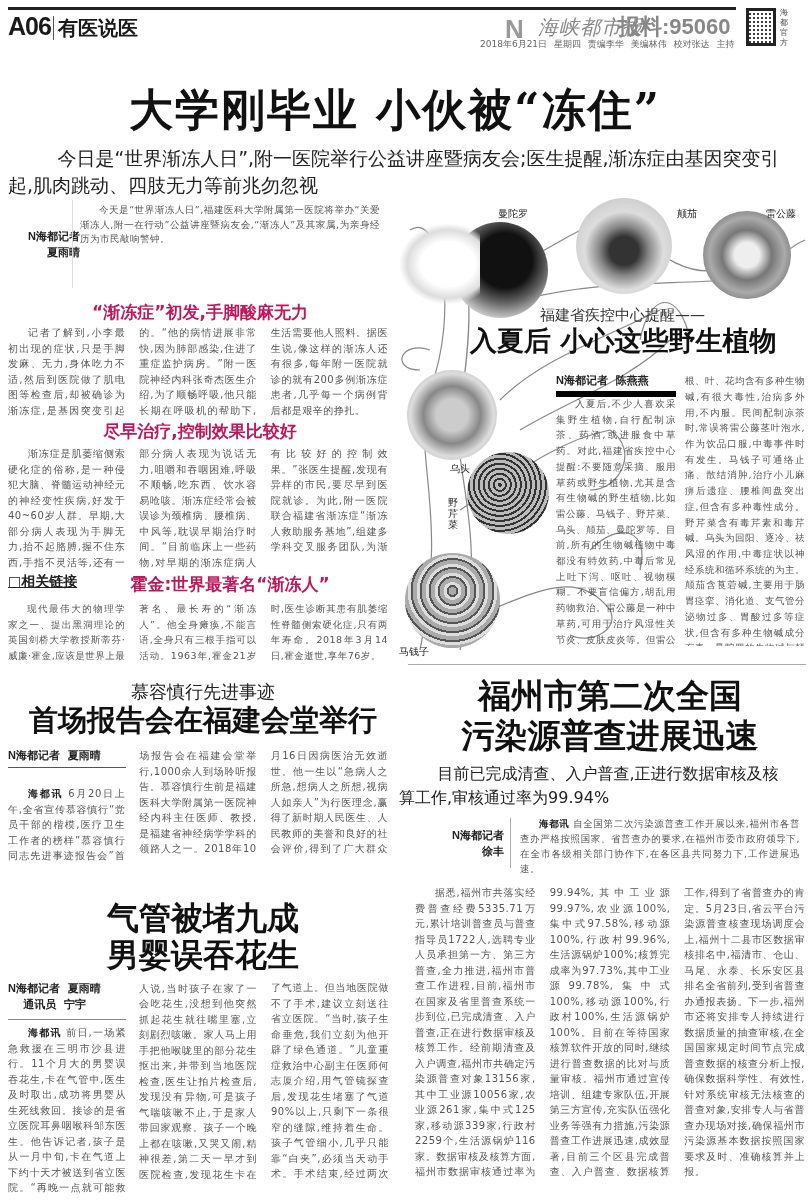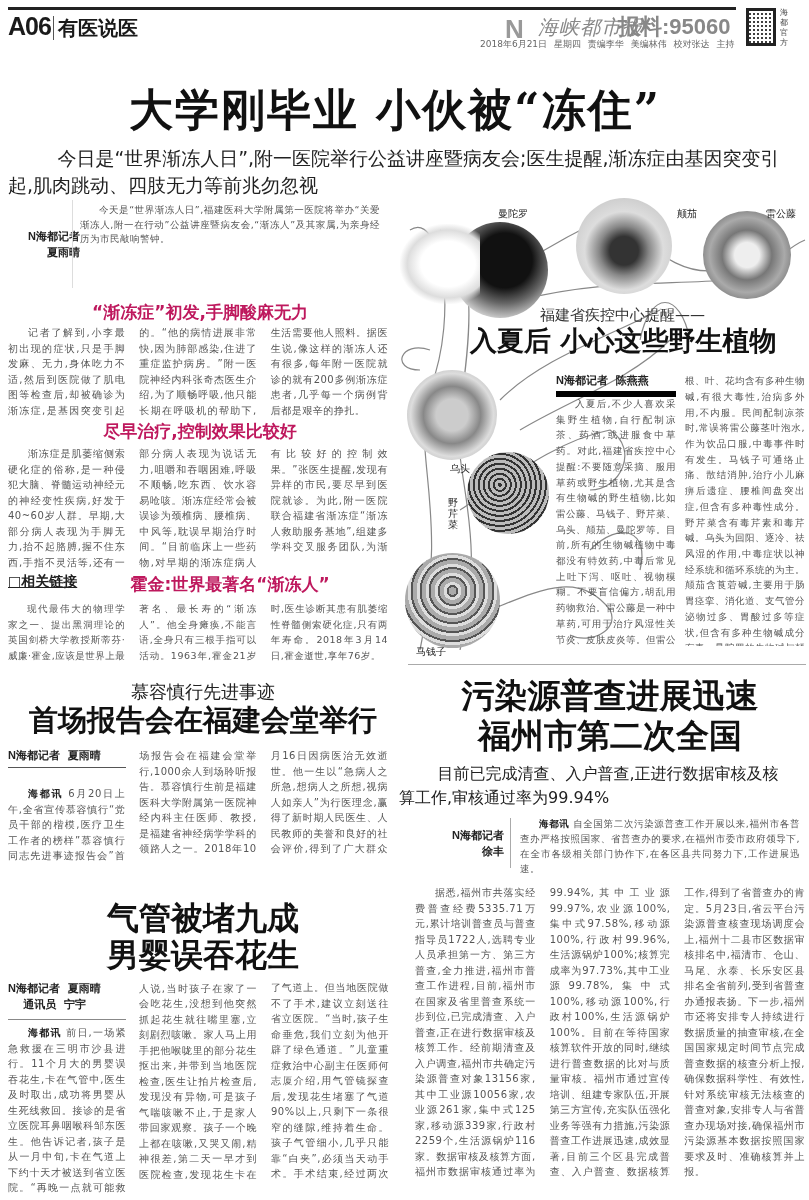--- a/index.html
+++ b/index.html
@@ -107,21 +107,21 @@
 <div class="abs" style="left:540px; top:306px; font-size:15px; color:#333;">福建省疾控中心提醒——</div>
 <div class="abs h1 serif" style="left:470px; top:326px; width:330px; font-size:27px; text-align:left;">入夏后 小心这些野生植物</div>
 
 <div class="abs photo" style="left:407px; top:370px; width:90px; height:90px; background: radial-gradient(circle at 50% 50%, #ccc 0 25%, #888 45%, #ddd 65%, #999 100%);"></div>
 <div class="abs ptxt" style="left:450px; top:462px;">乌头</div>
 
 <div class="abs photo" style="left:467px; top:452px; width:82px; height:82px; background: repeating-radial-gradient(circle at 40% 40%, #333 0 2px, #bbb 2px 5px);"></div>
 <div class="abs ptxt" style="left:448px; top:497px; width:12px; line-height:11px;">野芹菜</div>
 
 <div class="abs photo" style="left:405px; top:553px; width:95px; height:95px; background: repeating-radial-gradient(circle at 50% 40%, #aaa 0 4px, #555 4px 6px, #ddd 6px 9px);"></div>
-<div class="abs ptxt" style="left:416px; top:645px;">马钱子</div>
+<div class="abs ptxt" style="left:399px; top:645px;">马钱子</div>
 
 <div class="abs byline" style="left:556px; top:373px; width:120px; padding-bottom:3px; border-bottom:6px solid #000000;">
   <span class="n">N</span><span>海都记者</span>&nbsp;&nbsp;<span>陈燕燕</span>
 </div>
 <div class="abs body-text" style="left:556px; top:396px; width:120px; height:250px; overflow:hidden; font-size:9.5px; line-height:15.7px;">
   <p class="colp">入夏后,不少人喜欢采集野生植物,自行配制凉茶、药酒,或进服食中草药。对此,福建省疾控中心提醒:不要随意采摘、服用草药或野生植物,尤其是含有生物碱的野生植物,比如雷公藤、马钱子、野芹菜、乌头、颠茄、曼陀罗等。目前,所有的生物碱植物中毒都没有特效药,中毒后常见上吐下泻、呕吐、视物模糊。不要盲信偏方,胡乱用药物救治。雷公藤是一种中草药,可用于治疗风湿性关节炎、皮肤皮炎等。但雷公藤的根、叶、花均含有多种生物碱,有很大毒性,治病多外用,不内服。民间配制凉茶时,常误将雷公藤茎叶泡水,作为饮品口服,中毒事件时有发生。马钱子可通络止痛、散结消肿,治疗小儿麻痹后遗症、腰椎间盘突出症,但含有多种毒性成分。野芹菜含有毒芹素和毒芹碱。乌头为回阳、逐冷、祛风湿的作用,中毒症状以神经系统和循环系统的为主。颠茄含莨菪碱,主要用于肠胃痉挛、消化道、支气管分泌物过多、胃酸过多等症状,但含有多种生物碱成分有毒。曼陀罗的生物碱与颠茄相似。</p>
 </div>
 <div class="abs body-text" style="left:685px; top:372px; width:120px; height:274px; overflow:hidden; font-size:9.5px; line-height:15.7px;">
   <p style="margin-top:-250px;">入夏后,不少人喜欢采集野生植物,自行配制凉茶、药酒,或进服食中草药。对此,福建省疾控中心提醒:不要随意采摘、服用草药或野生植物,尤其是含有生物碱的野生植物,比如雷公藤、马钱子、野芹菜、乌头、颠茄、曼陀罗等。目前,所有的生物碱植物中毒都没有特效药,中毒后常见上吐下泻、呕吐、视物模糊。不要盲信偏方,胡乱用药物救治。雷公藤是一种中草药,可用于治疗风湿性关节炎、皮肤皮炎等。但雷公藤的根、叶、花均含有多种生物碱,有很大毒性,治病多外用,不内服。民间配制凉茶时,常误将雷公藤茎叶泡水,作为饮品口服,中毒事件时有发生。马钱子可通络止痛、散结消肿,治疗小儿麻痹后遗症、腰椎间盘突出症,但含有多种毒性成分。野芹菜含有毒芹素和毒芹碱。乌头为回阳、逐冷、祛风湿的作用,中毒症状以神经系统和循环系统的为主。颠茄含莨菪碱,主要用于肠胃痉挛、消化道、支气管分泌物过多、胃酸过多等症状,但含有多种生物碱成分有毒。曼陀罗的生物碱与颠茄相似。</p>
 </div>
@@ -147,22 +147,22 @@
   &nbsp;&nbsp;&nbsp;&nbsp;<span>通讯员</span>&nbsp;&nbsp;<span>宁宇</span>
 </div>
 <div class="abs body-text" style="left:8px; top:1025px; width:118px; height:170px; overflow:hidden;">
   <p class="colp"><b style="color:#222;">海都讯</b>&nbsp;<span>前日,一场紧急救援在三明市沙县进行。11个月大的男婴误吞花生,卡在气管中,医生及时取出,成功将男婴从生死线救回。接诊的是省立医院耳鼻咽喉科邹东医生。他告诉记者,孩子是从一月中旬,卡在气道上下约十天才被送到省立医院。“再晚一点就可能救不过来了”。家人说,当时孩子在家了一会吃花生,没想到他突然抓起花生就往嘴里塞,立刻剧烈咳嗽。家人马上用手把他喉咙里的部分花生抠出来,并带到当地医院检查,医生让拍片检查后,发现没有异物,可是孩子气喘咳嗽不止,于是家人带回家观察。孩子一个晚上都在咳嗽,又哭又闹,精神很差,第二天一早才到医院检查,发现花生卡在了气道上。但当地医院做不了手术,建议立刻送往省立医院。“当时,孩子生命垂危,我们立刻为他开辟了绿色通道。”儿童重症救治中心副主任医师何志厦介绍,用气管镜探查后,发现花生堵塞了气道90%以上,只剩下一条很窄的缝隙,维持着生命。孩子气管细小,几乎只能靠“白夹”,必须当天动手术。手术结束,经过两次尝试之后,花生颗粒被夹了出来。</span></p>
 </div>
 <div class="abs body-text col3" style="left:139px; top:980px; width:250px; column-count:2; height:215px; overflow:hidden;">
   <p style="margin-top:-170px; text-indent:0;">前日,一场紧急救援在三明市沙县进行。11个月大的男婴误吞花生,卡在气管中,医生及时取出,成功将男婴从生死线救回。接诊的是省立医院耳鼻咽喉科邹东医生。他告诉记者,孩子是从一月中旬,卡在气道上下约十天才被送到省立医院。“再晚一点就可能救不过来了”。家人说,当时孩子在家了一会吃花生,没想到他突然抓起花生就往嘴里塞,立刻剧烈咳嗽。家人马上用手把他喉咙里的部分花生抠出来,并带到当地医院检查,医生让拍片检查后,发现没有异物,可是孩子气喘咳嗽不止,于是家人带回家观察。孩子一个晚上都在咳嗽,又哭又闹,精神很差,第二天一早才到医院检查,发现花生卡在了气道上。但当地医院做不了手术,建议立刻送往省立医院。“当时,孩子生命垂危,我们立刻为他开辟了绿色通道。”儿童重症救治中心副主任医师何志厦介绍,用气管镜探查后,发现花生堵塞了气道90%以上,只剩下一条很窄的缝隙,维持着生命。孩子气管细小,几乎只能靠“白夹”,必须当天动手术。手术结束,经过两次尝试之后,花生颗粒被夹了出来。</p>
 </div>
 
 <div class="abs h1 serif" style="left:415px; top:676px; width:390px; font-size:33px; line-height:40px;">
+  <div>福州市第二次全国</div>
   <div>污染源普查进展迅速</div>
-  <div>福州市第二次全国</div>
 </div>
 <div class="abs sub" style="left:399px; top:762px; width:385px; font-size:16px; line-height:24px; text-indent:2.4em;">目前已完成清查、入户普查,正进行数据审核及核算工作,审核通过率为99.94%</div>
 
 <div class="abs byline" style="left:440px; top:827px; width:64px; text-align:right; line-height:16px;">
   <span class="n">N</span><span>海都记者</span><br>
   <span>徐丰</span>
 </div>
 <div class="abs" style="left:510px; top:818px; width:1px; height:50px; background:#aaa;"></div>
 <div class="abs body-text" style="left:520px; top:816px; width:280px; font-size:9.5px; line-height:15px;">
   <p class="colp"><b style="color:#222;">海都讯</b>&nbsp;<span>自全国第二次污染源普查工作开展以来,福州市各普查办严格按照国家、省普查办的要求,在福州市委市政府领导下,在全市各级相关部门协作下,在各区县共同努力下,工作进展迅速。</span></p>

